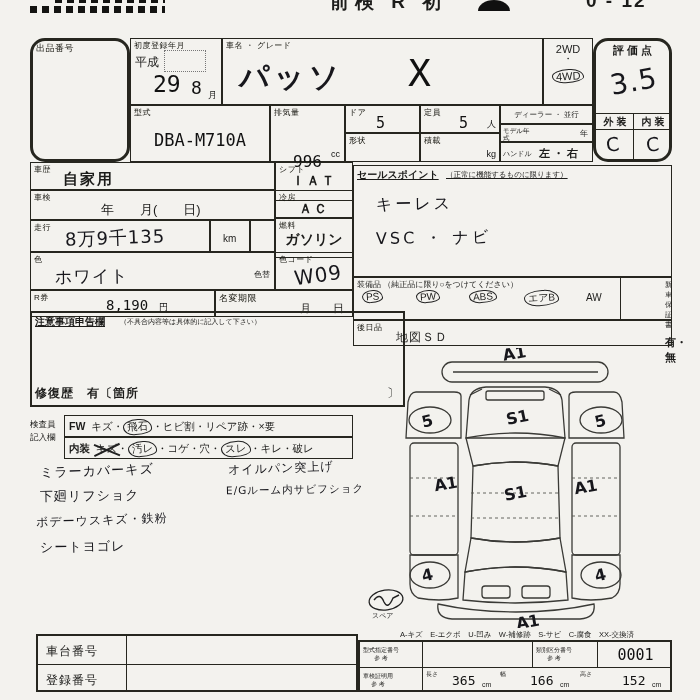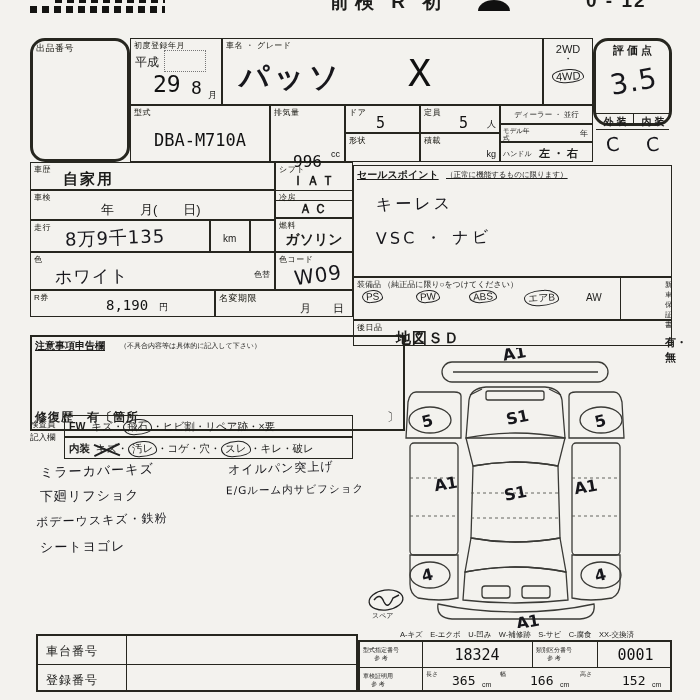--- a/index.html
+++ b/index.html
@@ -49,21 +49,21 @@
   <span class="abs hw" style="left:16px;top:18px;font-size:30px;font-weight:bold;letter-spacing:4px;">パッソ</span>
   <span class="abs pval" style="left:185px;top:12px;font-size:38px;">X</span>
 </div>
 
 <div class="cell" style="left:543px;top:38px;width:50px;height:67px;text-align:center;">
   <div style="font-size:11px;margin-top:4px;">2WD</div>
   <div style="font-size:10px;line-height:8px;">・</div>
   <div style="margin-top:3px;"><span class="circ" style="font-size:11px;">4WD</span></div>
 </div>
 
-<div class="cell thick" style="left:593px;top:38px;width:79px;height:88px;">
+<div class="cell thick" style="left:593px;top:38px;width:79px;height:124px;">
   <div style="text-align:center;font-size:11px;font-weight:bold;margin-top:2px;">評 価 点</div>
   <div class="hw" style="position:absolute;left:14px;top:24px;font-size:28px;transform:rotate(-10deg);">3.5</div>
   <div class="abs" style="left:0;right:0;top:72px;border-top:1px solid #26261f;"></div>
   <div class="abs" style="left:0;top:74px;width:38px;text-align:center;font-size:10px;font-weight:bold;">外 装</div>
   <div class="abs" style="left:38px;top:74px;width:38px;text-align:center;font-size:10px;font-weight:bold;">内 装</div>
   <div class="abs" style="left:37px;top:72px;bottom:0;border-left:1px solid #26261f;"></div>
   <div class="abs" style="left:0;right:0;top:88px;border-top:1px solid #26261f;"></div>
   <div class="abs hw" style="left:10px;top:92px;font-size:19px;transform:rotate(-6deg);">C</div>
   <div class="abs hw" style="left:50px;top:92px;font-size:19px;transform:rotate(-4deg);">C</div>
 </div>
@@ -123,21 +123,21 @@
 <div class="cell" style="left:250px;top:220px;width:25px;height:32px;"></div>
 
 <div class="cell" style="left:275px;top:162px;width:78px;height:39px;">
   <span class="lbl">シフト</span>
   <div style="text-align:center;margin-top:9px;font-size:13px;font-weight:bold;letter-spacing:2px;">ＩＡＴ</div>
 </div>
 <div class="cell" style="left:275px;top:190px;width:78px;height:28px;">
   <span class="lbl">冷房</span>
   <div style="text-align:center;margin-top:9px;font-size:13px;font-weight:bold;letter-spacing:2px;">ＡＣ</div>
 </div>
-<div class="cell" style="left:275px;top:218px;width:78px;height:34px;">
+<div class="cell" style="left:275px;top:218px;width:78px;height:40px;">
   <span class="lbl">燃料</span>
   <div style="text-align:center;margin-top:12px;font-size:14px;font-weight:bold;">ガソリン</div>
 </div>
 
 <div class="cell" style="left:30px;top:252px;width:245px;height:38px;">
   <span class="lbl">色</span>
   <span class="abs hw" style="left:24px;top:12px;font-size:17px;transform:rotate(-1deg);">ホワイト</span>
   <span class="abs" style="right:4px;top:16px;font-size:8px;">色替</span>
 </div>
 <div class="cell" style="left:275px;top:252px;width:78px;height:38px;">
@@ -148,21 +148,21 @@
 <div class="cell" style="left:30px;top:290px;width:185px;height:27px;">
   <span class="lbl">R券</span>
   <span class="abs pval" style="left:75px;top:6px;font-size:14px;">8,190</span>
   <span class="abs unit" style="left:128px;top:10px;">円</span>
 </div>
 <div class="cell" style="left:215px;top:290px;width:138px;height:27px;">
   <span class="lbl" style="font-size:9px;">名変期限</span>
   <span class="abs" style="right:8px;top:10px;font-size:11px;">月　　日</span>
 </div>
 
-<div class="cell med" style="left:30px;top:335px;width:375px;height:96px;">
+<div class="cell med" style="left:30px;top:311px;width:375px;height:96px;">
   <span class="abs" style="left:3px;top:2px;font-size:10px;font-weight:bold;text-decoration:underline;">注意事項申告欄</span>
   <span class="abs" style="left:88px;top:4px;font-size:7px;">（不具合内容等は具体的に記入して下さい）</span>
   <span class="abs" style="left:3px;bottom:3px;font-size:12px;font-weight:bold;letter-spacing:1px;">修復歴　有〔箇所</span>
   <span class="abs" style="right:4px;bottom:3px;font-size:12px;">〕</span>
 </div>
 
 <div class="abs" style="left:30px;top:419px;font-size:8.5px;">検査員</div>
 <div class="abs" style="left:30px;top:432px;font-size:8.5px;">記入欄</div>
 <div class="cell" style="left:64px;top:415px;width:289px;height:22px;font-size:10.5px;padding:3px 0 0 4px;white-space:nowrap;">
   <span style="font-weight:bold;">FW</span>&nbsp;
@@ -197,21 +197,21 @@
     <span class="abs" style="left:232px;top:2px;">AW</span>
   </div>
 </div>
 <div class="cell" style="left:620px;top:277px;width:52px;height:43px;padding-left:44px;">
   <div style="font-size:7px;text-align:center;margin-top:2px;">新車保証書</div>
   <div style="font-size:11px;font-weight:bold;text-align:center;margin-top:5px;">有・無</div>
 </div>
 
 <div class="cell" style="left:353px;top:320px;width:319px;height:26px;">
   <span class="lbl">後日品</span>
-  <span class="abs" style="left:42px;top:8px;font-size:15px;font-weight:bold;letter-spacing:1px;">地図ＳＤ</span>
+  <span class="abs" style="left:42px;top:8px;font-size:12px;font-weight:normal;letter-spacing:1px;">地図ＳＤ</span>
 </div>
 
 <svg class="abs" style="left:358px;top:348px;" width="314" height="280" viewBox="0 0 314 280">
   <g fill="none" stroke="#3a3a36" stroke-width="1.3">
 
     <rect x="84" y="14" width="166" height="20" rx="10"></rect>
     <line x1="95" y1="24" x2="240" y2="24"></line>
 
     <path d="M58,44 Q52,44 50,54 L48,90 L103,90 L103,48 Q103,44 96,44 Z"></path>
     <path d="M256,44 Q262,44 264,54 L266,90 L211,90 L211,48 Q211,44 218,44 Z"></path>
@@ -284,21 +284,20 @@
 
 <div class="cell med" style="left:358px;top:640px;width:314px;height:52px;font-size:6px;">
   <div class="abs" style="left:0;right:0;top:25px;border-top:1px solid #26261f;"></div>
   <div class="abs" style="left:62px;top:0;bottom:0;border-left:1px solid #26261f;"></div>
   <div class="abs" style="left:172px;top:0;height:25px;border-left:1px solid #26261f;"></div>
   <div class="abs" style="left:237px;top:0;height:25px;border-left:1px solid #26261f;"></div>
   <div class="abs" style="left:3px;top:4px;line-height:1.4;">
     <div>型式指定番号</div>
       <div style="text-align:center;">参 考</div>
   </div>
-  <div class="abs pval" style="left:62px;top:4px;width:110px;text-align:center;font-size:15px;">18324</div>
   <div class="abs" style="left:176px;top:4px;line-height:1.4;">
     <div>類別区分番号</div>
       <div style="text-align:center;">参 考</div>
   </div>
   <div class="abs pval" style="left:237px;top:4px;width:77px;text-align:center;font-size:15px;">0001</div>
   <div class="abs" style="left:3px;top:30px;line-height:1.4;">
     <div>車検証明用</div>
       <div style="text-align:center;">参 考</div>
   </div>
   <div class="abs" style="left:66px;top:28px;">長さ</div>

